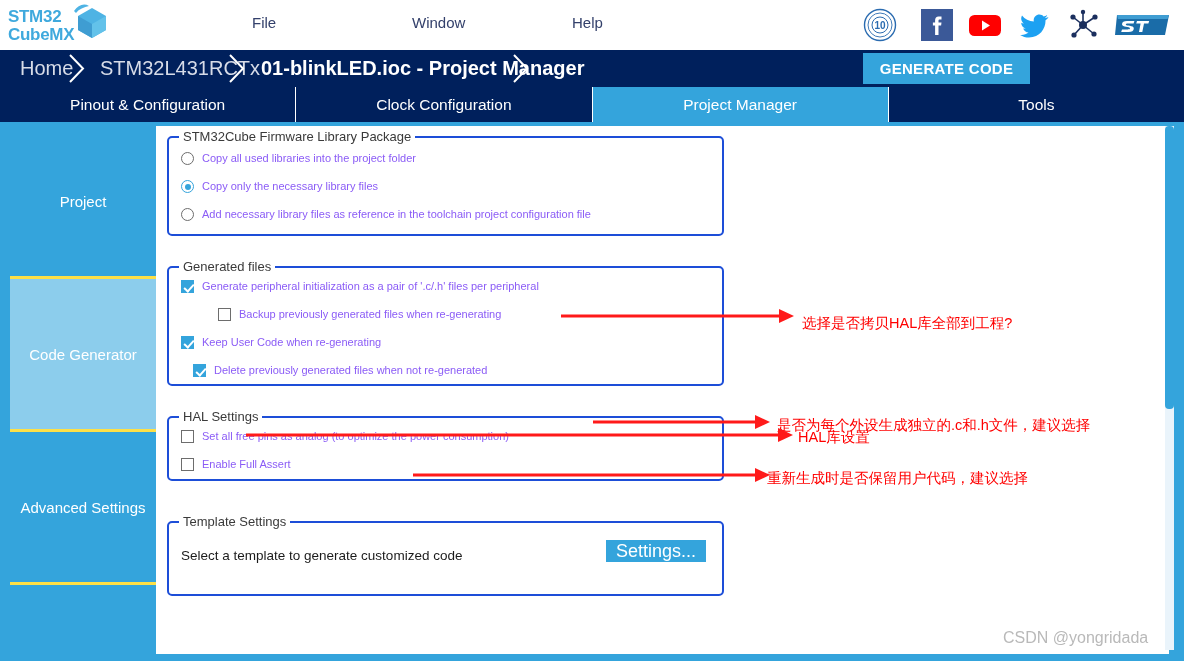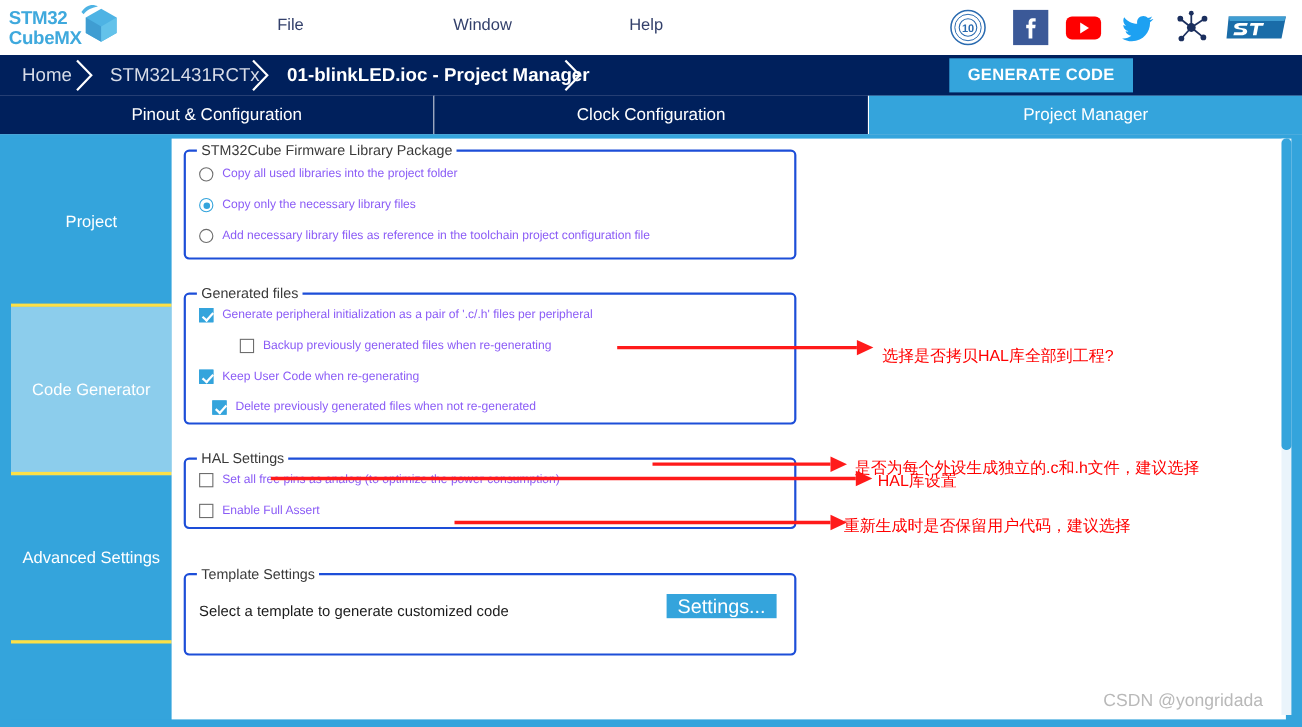--- a/index.html
+++ b/index.html
@@ -39,21 +39,21 @@
   .s-net   { left:1066px; }
   .s-st    { left:1113px; top:9px; width:58px; height:32px;}
 
   
   .crumbbar {
     position:absolute; left:0; top:50px; width:1184px; height:37px;
     background:#00205c;
   }
   .crumb {
     position:absolute; top:0; height:37px; display:flex; align-items:center;
-    color:#d7dce8; font-size:17px; white-space:nowrap;
+    color:#d7dce8; font-size:20px; white-space:nowrap;
   }
   .crumb.active { color:#ffffff; font-weight:bold; }
   .c1 { left:20px; }
   .c2 { left:100px; }
   .c3 { left:261px; }
   .chev {
     position:absolute; top:4px; width:18px; height:29px;
   }
   .chev svg { display:block; }
   .cv1 { left:68px; }
@@ -279,20 +279,21 @@
         </svg>
     </div>
   </div>
 
   <div class="gen-code">GENERATE CODE</div>
 
   <div class="tabstrip">
     <div class="tab">Pinout &amp; Configuration</div>
     <div class="tab">Clock Configuration</div>
     <div class="tab active">Project Manager</div>
+    <div class="tab">Tools</div>
   </div>
 
   <div class="bodyarea">
 
     <div class="sidebar">
       <div class="side-item si-project">Project</div>
       <div class="side-item si-codegen">Code Generator</div>
       <div class="side-item si-advanced">Advanced Settings</div>
       <div class="side-item si-blank"></div>
     </div>

